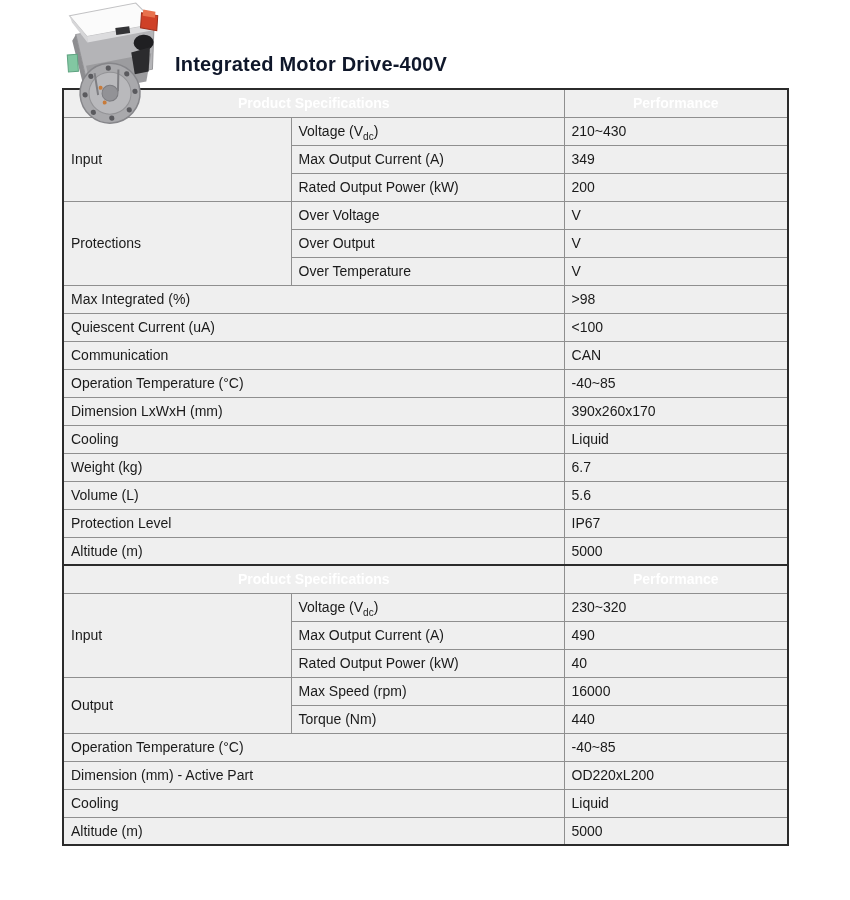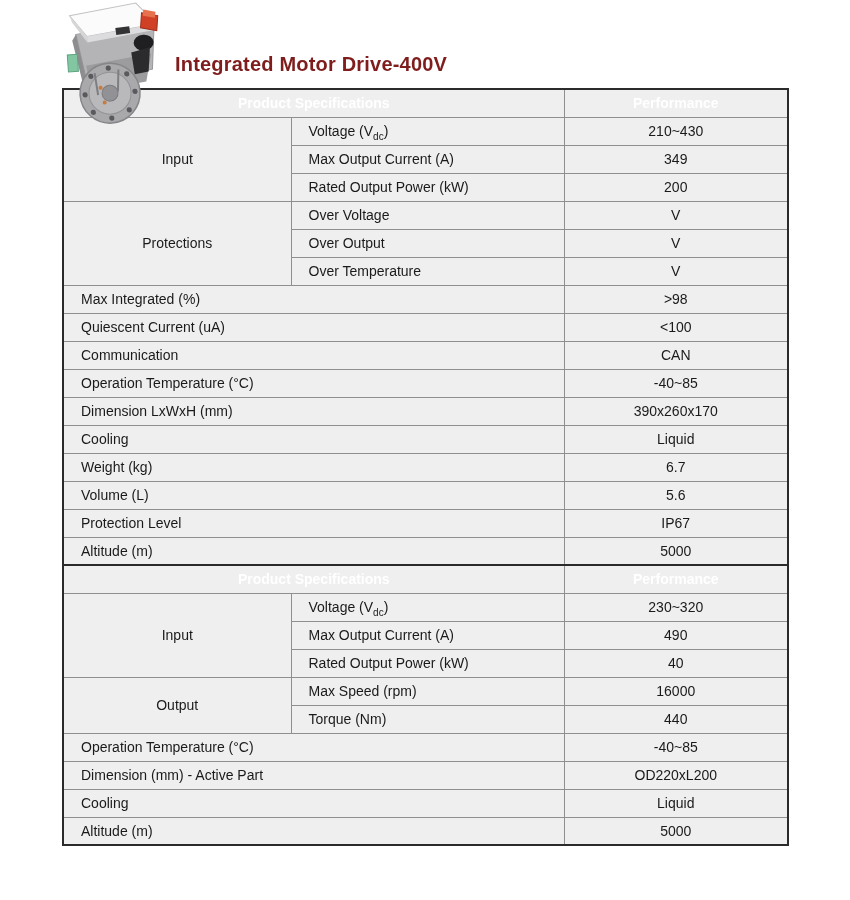--- a/index.html
+++ b/index.html
@@ -3,45 +3,45 @@
 <meta charset="utf-8">
 <style>
   * { margin:0; padding:0; box-sizing:border-box; }
   html,body { background:#ffffff; }
   body {
     width:850px; height:900px; position:relative; overflow:hidden;
     font-family:"Liberation Sans", sans-serif; color:#1a1a1a;
   }
   .page-title {
     position:absolute; left:175px; top:53px;
-    font-size:20px; font-weight:bold; letter-spacing:0.2px; color:#7f1d1d;
+    font-size:20px; font-weight:bold; letter-spacing:0.2px; color:#0f172a;
   }
   .photo {
     position:absolute; left:44px; top:2px; width:134px; height:124px; z-index:5;
   }
   .tables-wrap { position:absolute; left:62px; top:88px; width:725px; z-index:1; }
   table.spec {
     border-collapse:collapse; width:725px; table-layout:fixed;
     border:2px solid #2b2b2b;
   }
   table.spec + table.spec { margin-top:-2px; }
   col.c1 { width:228px; } col.c2 { width:273px; } col.c3 { width:224px; }
   table.spec td {
     border:1px solid #8f8f8f; font-size:14px; height:28px;
-    padding:0 17px; background:#efefef; white-space:nowrap; overflow:hidden;
+    padding:0 7px; background:#efefef; white-space:nowrap; overflow:hidden;
     vertical-align:middle;
   }
   td.th {
     background:#18a8e8; color:#ffffff; font-weight:bold; font-size:15px;
     text-align:center; height:32px; border-color:#18a8e8;
     border-bottom:1px solid #8f8f8f; border-top:none;
   }
   td.th-right { border-left:3px solid #ffffff; }
-  td.group { text-align:center; }
-  td.value { background:#ffffff; text-align:center; }
+  td.group { text-align:left; }
+  td.value { background:#ffffff; text-align:left; }
   sub { font-size:10px; line-height:0; }
 </style>
 </head>
 <body>
 
 <div class="page-title">Integrated Motor Drive-400V</div>
 
 <svg class="photo" viewBox="0 0 134 124" aria-hidden="true">
   <g transform="rotate(-4 67 62)">
     <g>

